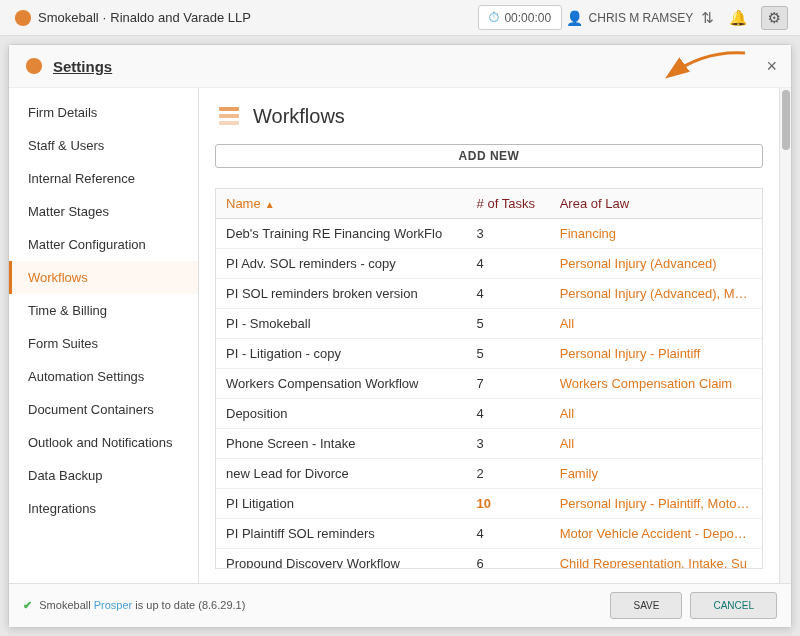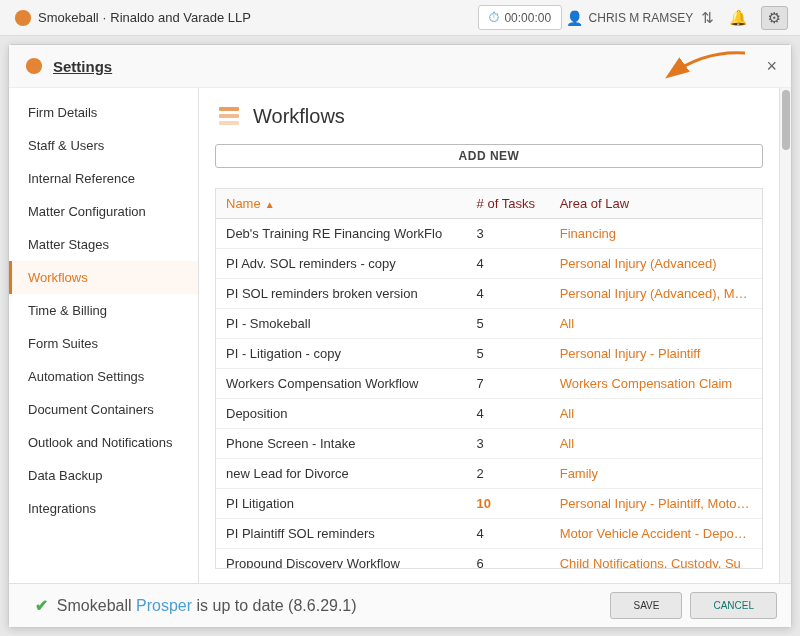--- a/index.html
+++ b/index.html
@@ -174,21 +174,21 @@
     }
 
     
     .dialog-footer {
       border-top: 1px solid #e0e0e0;
       padding: 8px 14px;
       display: flex;
       align-items: center;
       background: #fafafa;
     }
-    .status-text { flex: 1; font-size: 16px; color: #555; margin-left: 12px; }
+    .status-text { flex: 1; font-size: 11px; color: #555; }
     .status-check { color: #4caf50; font-weight: bold; margin-right: 4px; }
     .status-link { color: #4a9fd4; cursor: pointer; }
     .footer-btn {
       padding: 7px 22px;
       border-radius: 3px;
       font-size: 10px;
       cursor: pointer;
       margin-left: 8px;
     }
     .btn-save { background: #e8e8e8; border: 1px solid #bbb; color: #333; }
@@ -257,22 +257,22 @@
     <span class="dialog-title" style="margin-left:8px;text-decoration:underline;">Settings</span>
     <button class="close-btn">×</button>
   </div>
 
   <div class="dialog-body">
 
     <div class="sidebar" id="sidebar">
         <div class="sidebar-item">Firm Details</div>
         <div class="sidebar-item">Staff &amp; Users</div>
         <div class="sidebar-item">Internal Reference</div>
+        <div class="sidebar-item">Matter Stages</div>
         <div class="sidebar-item">Matter Configuration</div>
-        <div class="sidebar-item">Matter Stages</div>
         <div class="sidebar-item active">Workflows</div>
         <div class="sidebar-item">Time &amp; Billing</div>
         <div class="sidebar-item">Form Suites</div>
         <div class="sidebar-item">Automation Settings</div>
         <div class="sidebar-item">Document Containers</div>
         <div class="sidebar-item">Outlook and Notifications</div>
         <div class="sidebar-item">Data Backup</div>
         <div class="sidebar-item">Integrations</div>
       </div>
 
@@ -349,21 +349,21 @@
                 <td class="area-link">Personal Injury - Plaintiff, Motor V</td>
               </tr>
               <tr>
                 <td>PI Plaintiff SOL reminders</td>
                 <td class="num-tasks">4</td>
                 <td class="area-link">Motor Vehicle Accident - Deposition,</td>
               </tr>
               <tr>
                 <td>Propound Discovery Workflow</td>
                 <td class="num-tasks">6</td>
-                <td class="area-link">Child Notifications, Custody, Su</td>
+                <td class="area-link">Child Representation, Intake, Su</td>
               </tr>
             </tbody>
         </table>
       </div>
     </div>
 
     <div class="scrollbar-track">
       <div class="scrollbar-thumb"></div>
     </div>
   </div>

